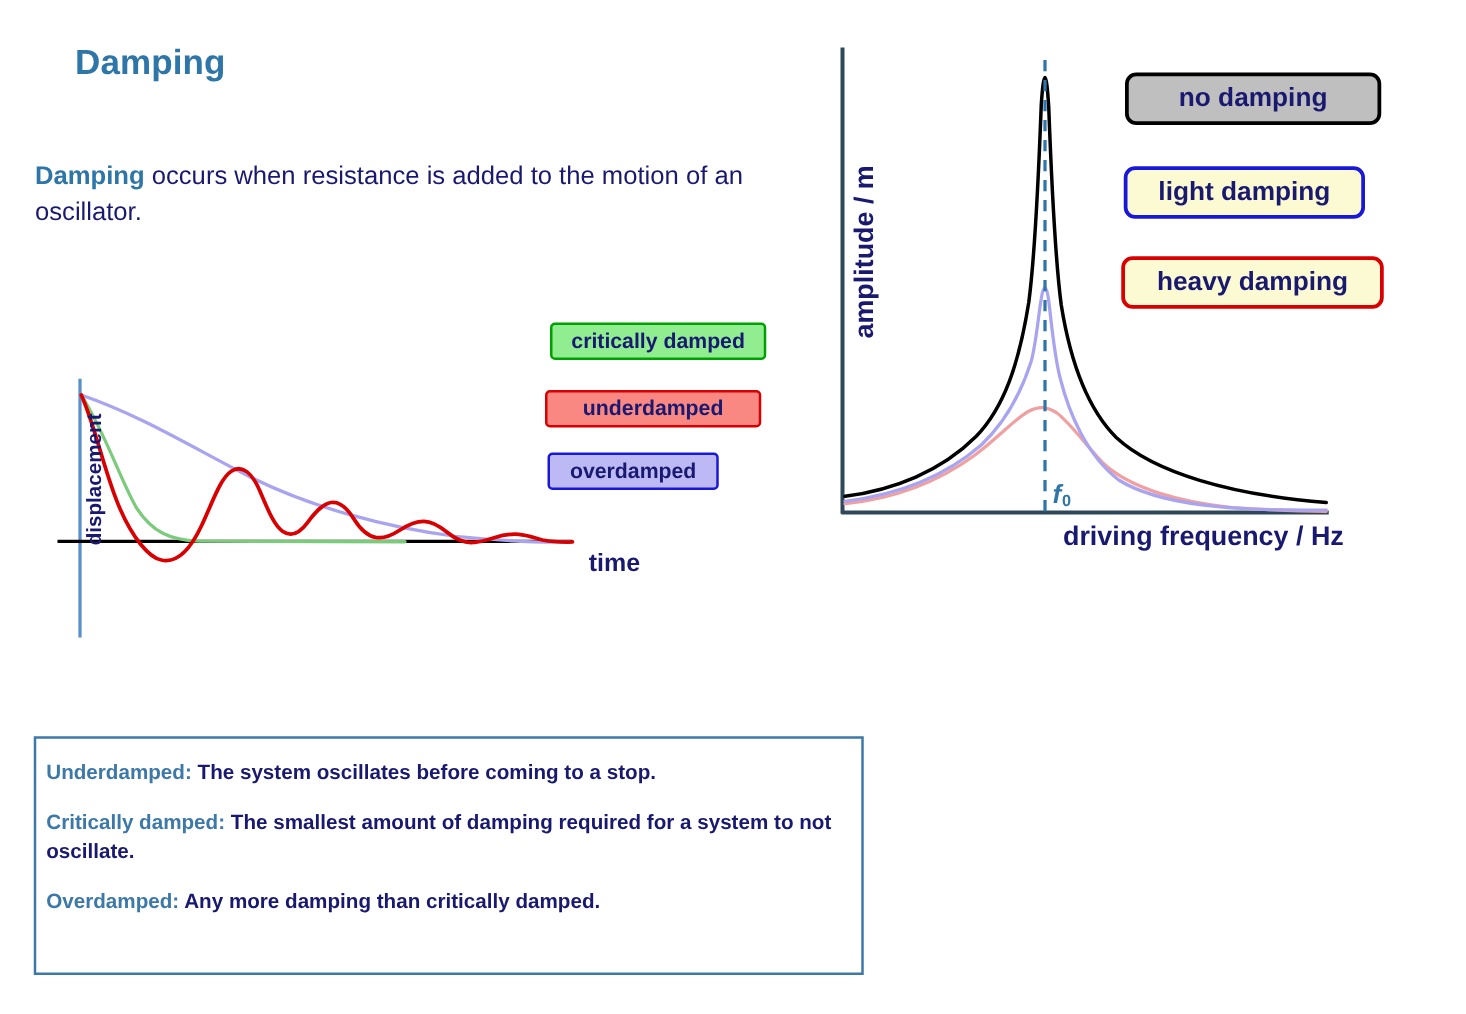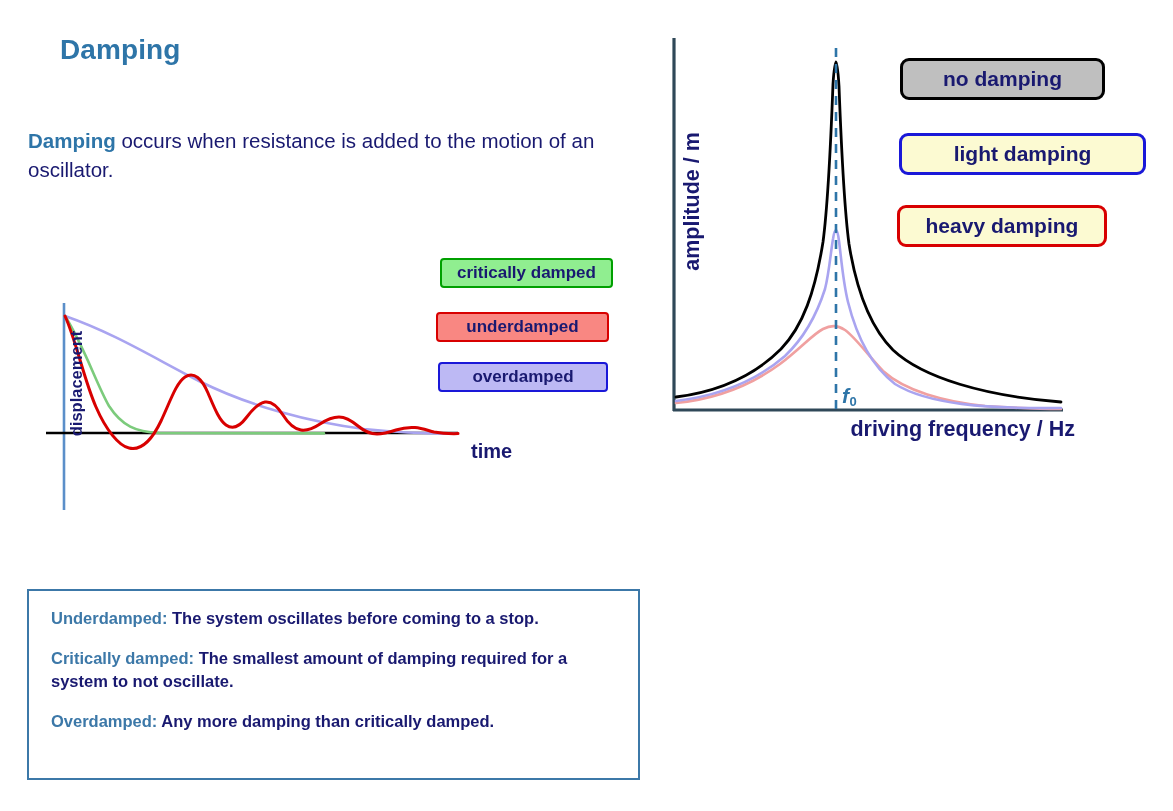--- a/index.html
+++ b/index.html
@@ -105,21 +105,21 @@
     left: 440px; top: 258px; width: 173px;
     background: #90EE90;
     border-color: #00A000;
   }
   #chip-underdamped {
     left: 436px; top: 312px; width: 173px;
     background: #F98782;
     border-color: #D80000;
   }
   #chip-overdamped {
-    left: 438px; top: 362px; width: 170px;
+    left: 438px; top: 362px; width: 137px;
     background: #BDB9F4;
     border-color: #1A18D8;
   }
 
   
   #resonance-graph {
     position: absolute;
     left: 655px;
     top: 34px;
     width: 420px;
@@ -177,42 +177,42 @@
     border-radius: 9px;
     font-size: 21px;
   }
   #chip-no-damping {
     left: 900px; top: 58px; width: 205px;
     background: #BFBFBF;
     border-color: #000000;
     justify-content: center;
   }
   #chip-light-damping {
-    left: 899px; top: 133px; width: 247px;
+    left: 899px; top: 133px; width: 193px;
     background: #FCFAD2;
     border-color: #1A18D8;
   }
   #chip-heavy-damping {
     left: 897px; top: 205px; width: 210px;
     background: #FCFAD2;
     border-color: #D80000;
     justify-content: center;
   }
 
   
   #definitions-box {
     position: absolute;
     left: 27px;
     top: 589px;
-    width: 613px;
+    width: 664px;
     height: 191px;
     box-sizing: border-box;
     border: 2px solid #3C78A8;
     background: #ffffff;
-    padding: 16px 18px 0 22px;
+    padding: 16px 18px 0 8px;
   }
   .definition {
     font-size: 16.5px;
     line-height: 23px;
     color: #191970;
     font-weight: bold;
     margin-bottom: 17px;
   }
   .definition:last-child { margin-bottom: 0; }
   .definition .term {

